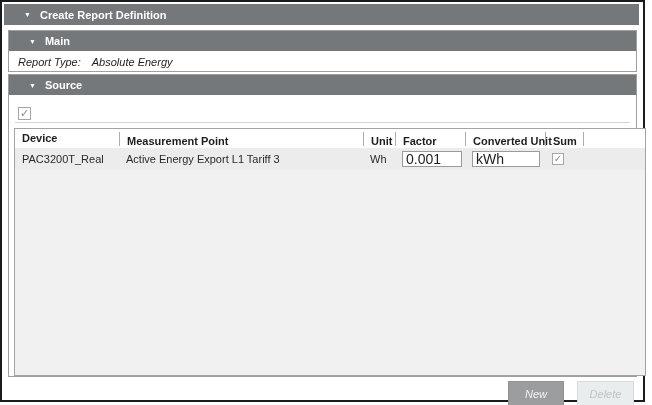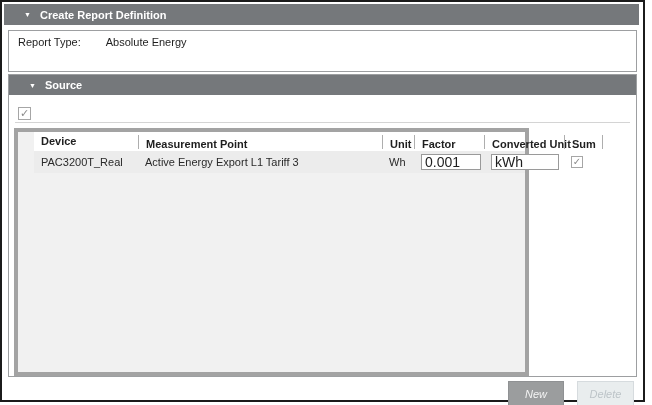--- a/index.html
+++ b/index.html
@@ -14,31 +14,31 @@
          gap: 9px; padding-left: 20px; font-weight: bold; font-size: 11px; }
   .tri { font-size: 7px; line-height: 1; position: relative; top: 0px; color:#ffffff; }
 
   .topbar { position: absolute; left: 2px; top: 2px; width: 635px; height: 21px; }
 
   .section-box { position: absolute; left: 6px; width: 629px; border: 1px solid #9d9fa1; background: #ffffff; }
   .main-box   { top: 28px;  height: 42px; }
   .source-box { top: 72px;  height: 303px; }
   .section-box .bar { height: 20px; }
 
-  .main-content { height: 21px; display: flex; align-items: center; padding-left: 9px; gap: 25px; }
+  .main-content { height: 21px; display: flex; align-items: center; padding-left: 9px; gap: 11px; font-style: italic; }
 
   .check-row { display: flex; align-items: center; gap: 8px; padding: 8px 0 0 9px; height: 28px; }
   .checkbox { width: 13px; height: 13px; background: #ffffff; border: 1px solid #a6a6a6;
               display: flex; align-items: center; justify-content: center;
               color: #8a8a8a; font-size: 11px; line-height: 1; }
   .divider { position: absolute; left: 6px; right: 6px; top: 47px; border-top: 1px solid #d4d4d4; }
 
   
-  .table { position: absolute; left: 5px; top: 53px; width: 515px; height: 248px;
-           border: 4px solid #a3a3a3; background: #f1f1f1; display: flex; flex-direction: column; padding-left: 16px; }
+  .table { position: absolute; left: 5px; top: 53px; width: 632px; height: 248px;
+           border: 1px solid #a3a3a3; background: #f1f1f1; display: flex; flex-direction: column; }
   .thead { display: flex; height: 19px; background: #ffffff; align-items: stretch; flex: none; }
   .th { font-weight: bold; padding: 3px 0 0 7px; white-space: nowrap; }
   .th-sep { border-left: 1px solid #aeaeae; margin: 3px 0 2px; }
   .trow { display: flex; height: 22px; background: #ececec; align-items: center; flex: none; }
   .td { padding-left: 7px; white-space: nowrap; color: #2a2a2a; }
 
   .c-device { width: 98px;  flex: none; }
   .c-mp     { width: 244px; flex: none; margin-left: 6px; }
   .c-unit   { width: 32px;  flex: none; }
   .c-factor { width: 70px;  flex: none; }
@@ -63,20 +63,24 @@
 <body>
 
 <div class="frame">
 
   <div class="topbar bar">
     <span class="tri">▼</span>
     <span>Create Report Definition</span>
   </div>
 
   <div class="section-box main-box">
+    <div class="bar">
+      <span class="tri">▼</span>
+      <span>Main</span>
+    </div>
     <div class="main-content">
       <span>Report Type:</span>
       <span>Absolute Energy</span>
     </div>
   </div>
 
   <div class="section-box source-box">
     <div class="bar">
       <span class="tri">▼</span>
       <span>Source</span>

